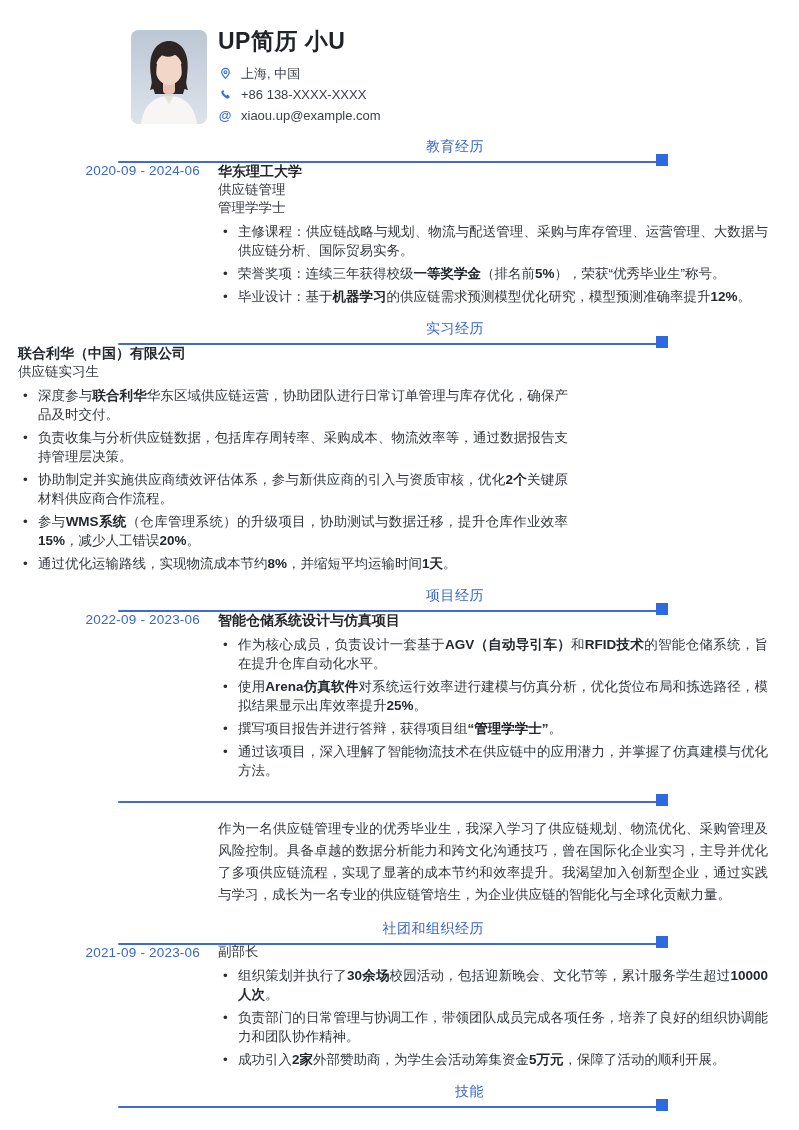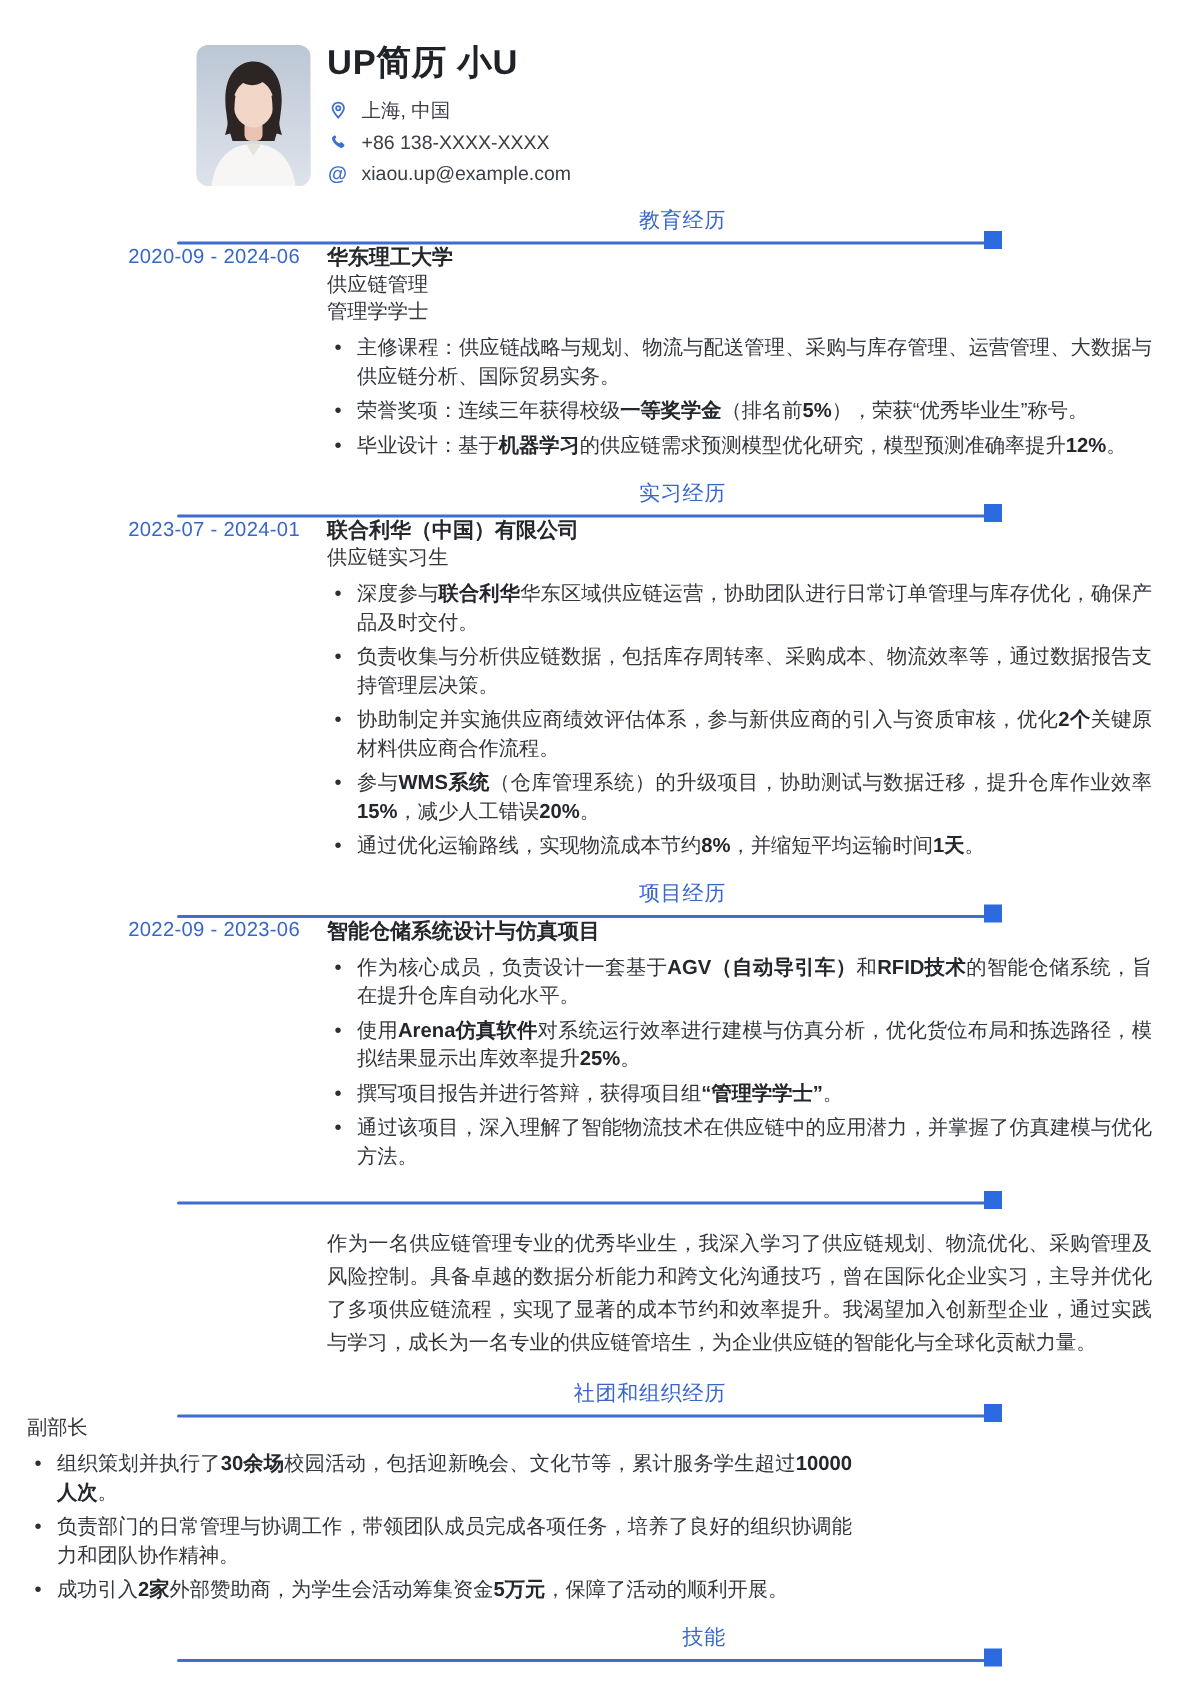--- a/index.html
+++ b/index.html
@@ -149,23 +149,20 @@
       </section>
       <section class="section">
         <div class="sec-head">
           <div class="col-left"><span class="sec-label">实习经历</span></div>
           <div class="head-line">
             <span class="line"></span>
             <span class="sq"></span>
           </div>
         </div>
         <div class="row entry">
-          <div class="col-left">
-            <div class="date">2023-07 - 2024-01</div>
-          </div>
           <div class="col-right">
             <div class="e-title">联合利华（中国）有限公司</div>
             <div class="e-sub">供应链实习生</div>
             <div class="bullets">
               <div class="bullet">
                 <span class="dot">•</span>
                 <span class="btxt">深度参与<b>联合利华</b>华东区域供应链运营，协助团队进行日常订单管理与库存优化，确保产品及时交付。</span>
               </div>
               <div class="bullet">
                 <span class="dot">•</span>
@@ -238,20 +235,23 @@
       </section>
       <section class="section">
         <div class="sec-head">
           <div class="col-left"><span class="sec-label">社团和组织经历</span></div>
           <div class="head-line">
             <span class="line"></span>
             <span class="sq"></span>
           </div>
         </div>
         <div class="row entry">
+          <div class="col-left">
+            <div class="date">2021-09 - 2023-06</div>
+          </div>
           <div class="col-right">
             <div class="e-sub">副部长</div>
             <div class="bullets">
               <div class="bullet">
                 <span class="dot">•</span>
                 <span class="btxt">组织策划并执行了<b>30余场</b>校园活动，包括迎新晚会、文化节等，累计服务学生超过<b>10000人次</b>。</span>
               </div>
               <div class="bullet">
                 <span class="dot">•</span>
                 <span class="btxt">负责部门的日常管理与协调工作，带领团队成员完成各项任务，培养了良好的组织协调能力和团队协作精神。</span>

